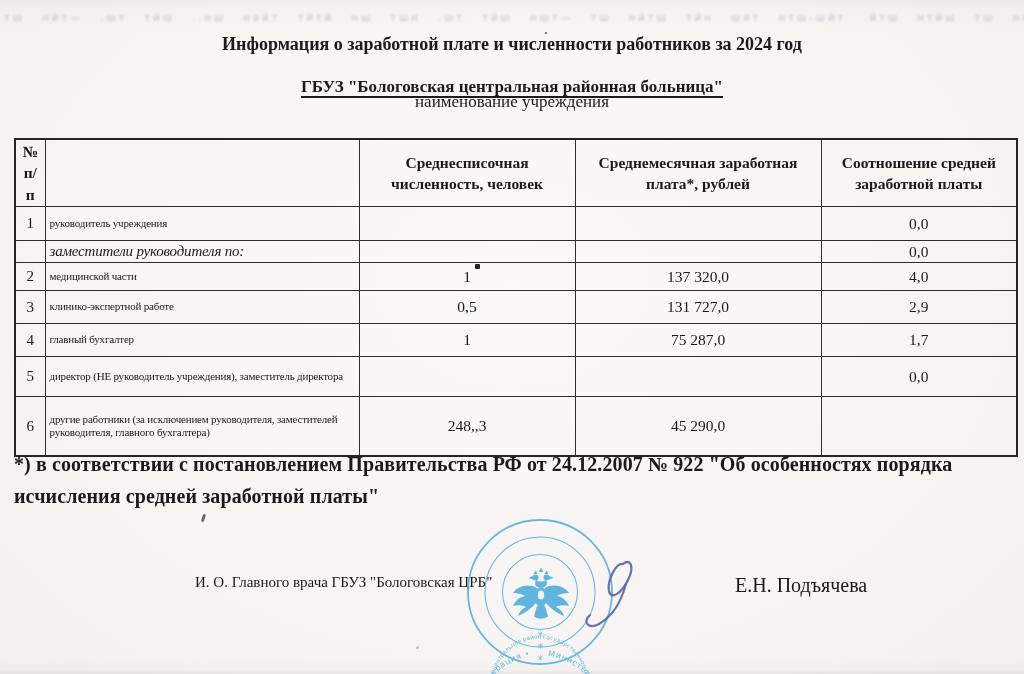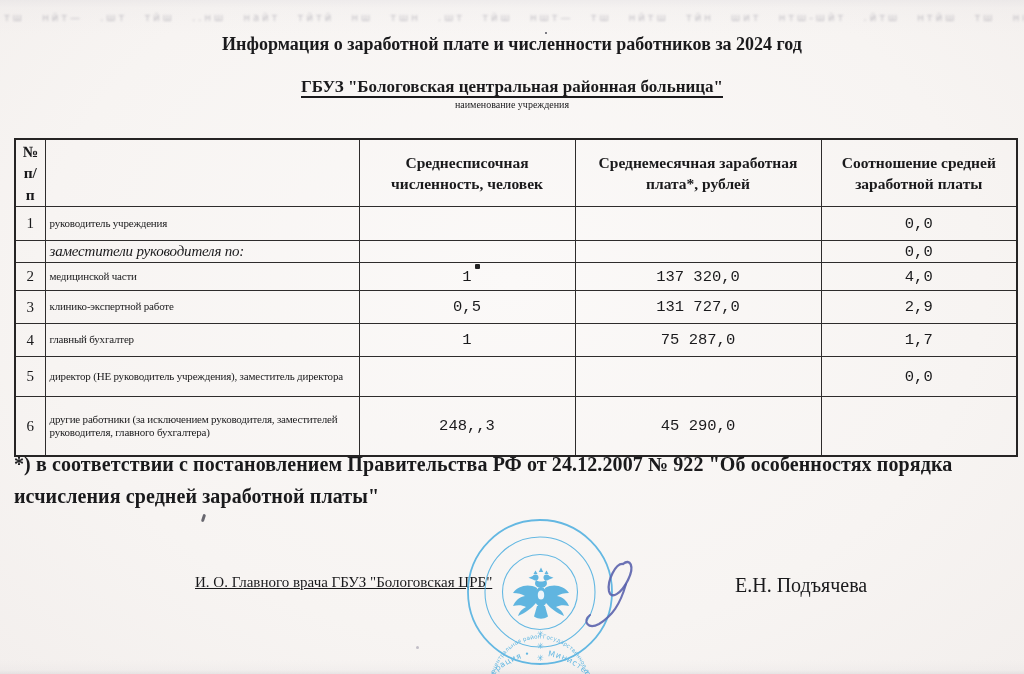--- a/index.html
+++ b/index.html
@@ -17,45 +17,45 @@
     font-family:"DejaVu Sans", sans-serif;font-size:10px;line-height:18px;
     color:#8d8b98;opacity:.5;filter:blur(1.1px);
     letter-spacing:3px;word-spacing:11px;white-space:nowrap;overflow:hidden;
     user-select:none;
   }
   .title{position:absolute;top:34px;left:0;right:0;text-align:center;
     font-size:18px;font-weight:bold;}
   .org{position:absolute;top:77px;left:0;right:0;text-align:center;
     font-size:17px;font-weight:bold;text-decoration:underline;
     text-underline-offset:4px;text-decoration-thickness:1.5px;}
-  .org-caption{position:absolute;top:99px;left:0;right:0;text-align:center;font-size:10px;}
+  .org-caption{position:absolute;top:92px;left:0;right:0;text-align:center;font-size:17px;}
 
   .tbl{position:absolute;top:138px;left:14px;border-collapse:collapse;table-layout:fixed;width:1002px;
     background:transparent;}
   .tbl th,.tbl td{border:1.6px solid #2e2c2c;vertical-align:middle;padding:1px 4px;
     overflow:hidden;}
   .tbl{border:2.2px solid #262424;}
   .tbl th{font-size:15.5px;font-weight:bold;text-align:center;line-height:1.38;height:44px;}
   .c-num{text-align:center;font-size:15px;font-weight:normal;}
   .c-name{text-align:left;font-weight:normal;font-size:11px;letter-spacing:-0.2px;line-height:1.24;padding:1px 6px;}
-  .c-val{text-align:center;font-size:15.5px;font-weight:normal;font-family:Liberation Mono, monospace;}
+  .c-val{text-align:center;font-size:15.5px;font-weight:normal;}
   tbody tr:nth-child(1) td{height:31px;}
   tbody tr:nth-child(2) td{height:19px;margin-left:43px;}
   tbody tr:nth-child(3) td{height:25px;}
   tbody tr:nth-child(4) td{height:30px;}
   tbody tr:nth-child(5) td{height:30px;}
   tbody tr:nth-child(6) td{height:37px;}
   tbody tr:nth-child(7) td{height:56px;}
   tr.row-deputy .c-name{font-weight:normal;font-style:italic;font-size:15px;}
 
   .footnote{position:absolute;top:448px;left:14px;width:1002px;
     font-size:20px;font-weight:bold;line-height:32px;letter-spacing:0.1px;}
   .footnote span{display:block;}
 
-  .sig-left{position:absolute;top:574px;left:195px;font-size:15px;text-decoration:underline;}
+  .sig-left{position:absolute;top:574px;left:195px;font-size:15px;}
   .sig-right{position:absolute;top:574px;left:735px;font-size:20px;}
 
   .stamp{position:absolute;left:452px;top:504px;width:176px;height:176px;}
   .stamp .ring-text{font-family:"DejaVu Sans", sans-serif;fill:#44abdf;}
   .stamp .outer-text{font-size:8px;letter-spacing:0.6px;}
   .stamp .inner-text{font-size:5.6px;letter-spacing:0.1px;}
   .stamp .star{font-family:"DejaVu Sans", sans-serif;font-size:8.5px;fill:#44abdf;text-anchor:middle;}
   .sig-stroke{position:absolute;left:555px;top:550px;width:120px;height:100px;}
 
   .speck{position:absolute;}

